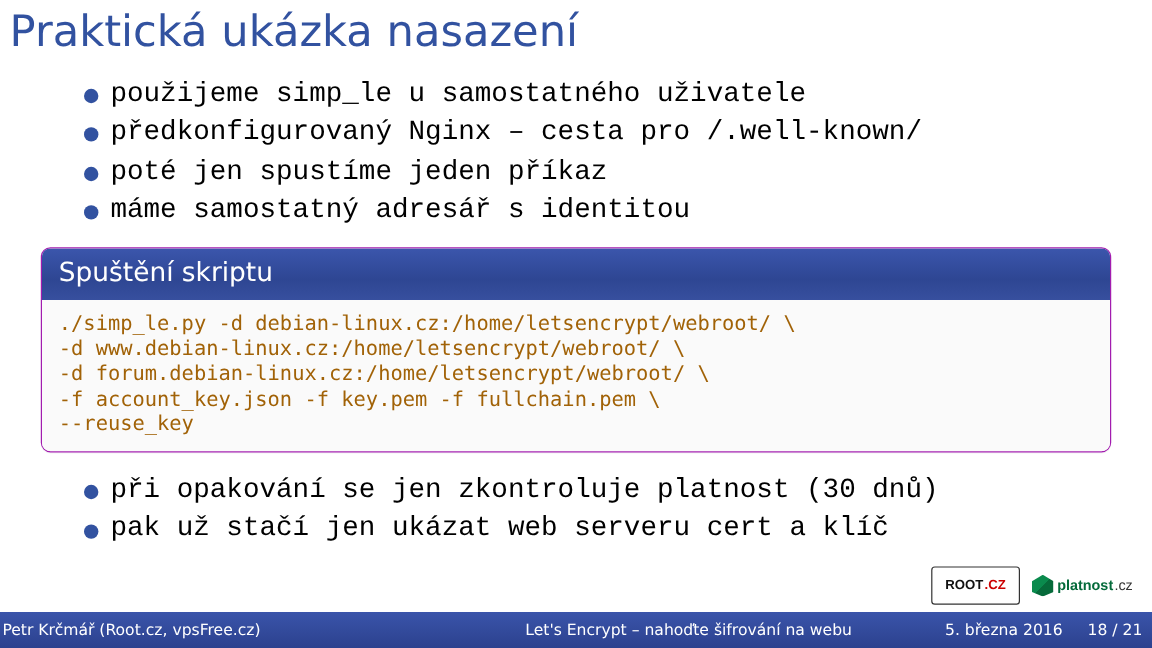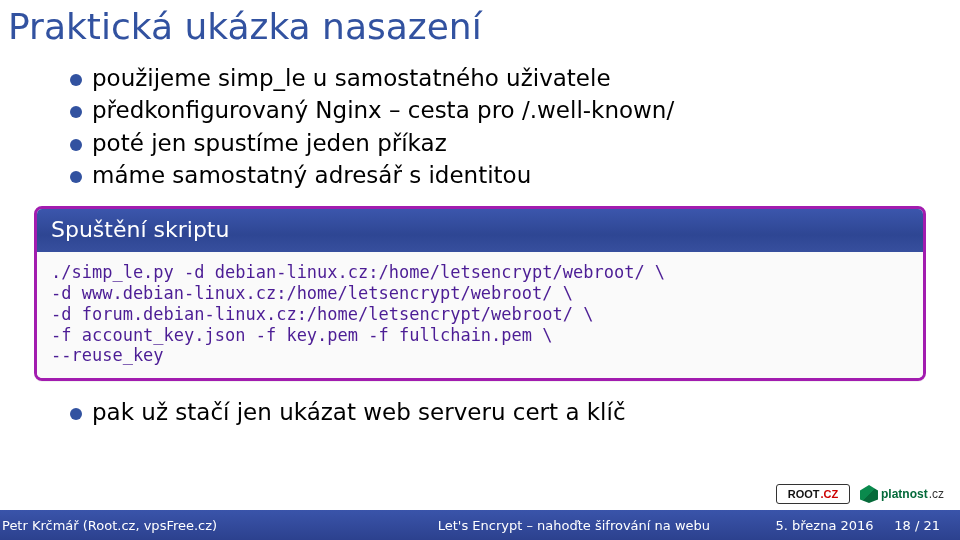--- a/index.html
+++ b/index.html
@@ -1,53 +1,53 @@
 <!DOCTYPE html>
 <html><head>
 <meta charset="utf-8">
 <style>
   * { margin: 0; padding: 0; box-sizing: border-box; }
   html, body { width: 960px; height: 540px; font-family: "DejaVu Sans", "Liberation Sans", Arial, sans-serif; background: #fff; overflow: hidden; }
   .slide { width: 960px; height: 540px; position: relative; }
   .title { color: #3252a0; font-size: 36px; font-weight: 400; padding: 6px 0 14px 8px; }
   .content-wrap { padding: 0 30px 0 30px; }
-  .bullets { margin: 0 0 16px 40px; }
+  .bullets { margin: 0 0 16px 40px; font-family: Liberation Mono, monospace; }
   .bullets li { list-style: none; position: relative; font-size: 23px; color: #000; margin: 2px 0; padding-left: 22px; line-height: 1.32; }
   .bullets li::before {
     content: ""; position: absolute; left: 0; top: 0.48em;
     width: 12px; height: 12px; background: #3252a0; border-radius: 50%;
   }
   .box {
-    border: 3px solid #a21caf; border-radius: 8px; overflow: hidden;
+    border: 1px solid #a21caf; border-radius: 8px; overflow: hidden;
     margin: 6px 4px 16px 4px;
     box-shadow: 0 1px 0 rgba(0,0,0,0.05);
   }
   .box-head {
     background: linear-gradient(#3b56ac, #2e4693 60%, #374f9e);
     color: #fff; font-size: 22px; padding: 8px 14px 10px 14px;
   }
   .box-body {
     background: #fafafa;
     padding: 10px 14px 12px 14px;
     font-family: "DejaVu Sans Mono", "Liberation Mono", monospace;
-    font-size: 17px; line-height: 1.22; color: #4c1d95;
+    font-size: 17px; line-height: 1.22; color: #a16207;
     white-space: pre;
   }
   .footer {
     position: absolute; left: 0; bottom: 0; width: 100%; height: 30px;
     background: linear-gradient(#3a54aa, #2c418e);
     color: #fff; font-size: 13px;
     display: flex; align-items: center;
   }
   .footer .left { padding-left: 2px; flex: 0 0 auto; width: 270px; white-space: nowrap; overflow: hidden; }
   .footer .center { flex: 1 1 auto; text-align: right; white-space: nowrap; }
-  .footer .right { padding-right: 20px; flex: 0 0 auto; width: 250px; text-align: right; white-space: nowrap; }
+  .footer .right { padding-right: 8px; flex: 0 0 auto; width: 250px; text-align: right; white-space: nowrap; }
   .logos { position: absolute; right: 16px; bottom: 36px; display: flex; gap: 10px; align-items: center; }
   .logo-root {
-    width: 74px; height: 20px; border: 1px solid #333; border-radius: 3px;
+    width: 74px; height: 32px; border: 1px solid #333; border-radius: 3px;
     display: flex; align-items: center; justify-content: center;
     font-size: 11px; font-weight: 700; font-family: Arial, sans-serif;
     background: #fff; color: #111;
   }
   .logo-root .dotcz { color: #c00; margin-left: 1px; }
   .logo-vps {
     display: flex; align-items: center; font-size: 12px; font-weight: 700;
     font-family: Arial, sans-serif; color: #046a3a;
   }
   .logo-vps .cube {
@@ -77,20 +77,21 @@
     <div class="box">
       <div class="box-head">Spuštění skriptu</div>
       <div class="box-body">./simp_le.py -d debian-linux.cz:/home/letsencrypt/webroot/ \
 -d www.debian-linux.cz:/home/letsencrypt/webroot/ \
 -d forum.debian-linux.cz:/home/letsencrypt/webroot/ \
 -f account_key.json -f key.pem -f fullchain.pem \
 --reuse_key</div>
     </div>
 
     <ul class="bullets">
+      <li>při opakování se jen zkontroluje platnost (30 dnů)</li>
       <li>pak už stačí jen ukázat web serveru cert a klíč</li>
     </ul>
   </div>
 
   <div class="logos">
     <div class="logo-root">
       <span>ROOT</span>
         <span class="dotcz">.CZ</span>
     </div>
     <div class="logo-vps">

